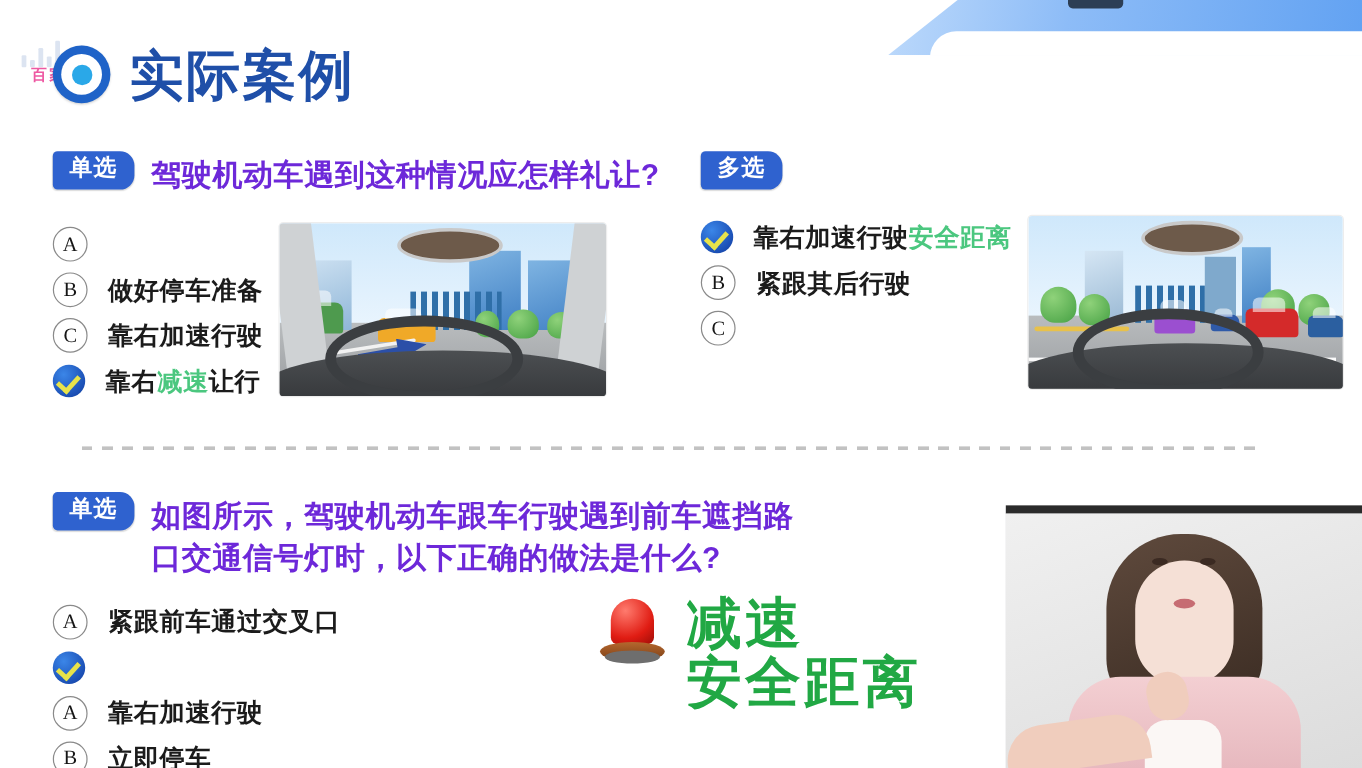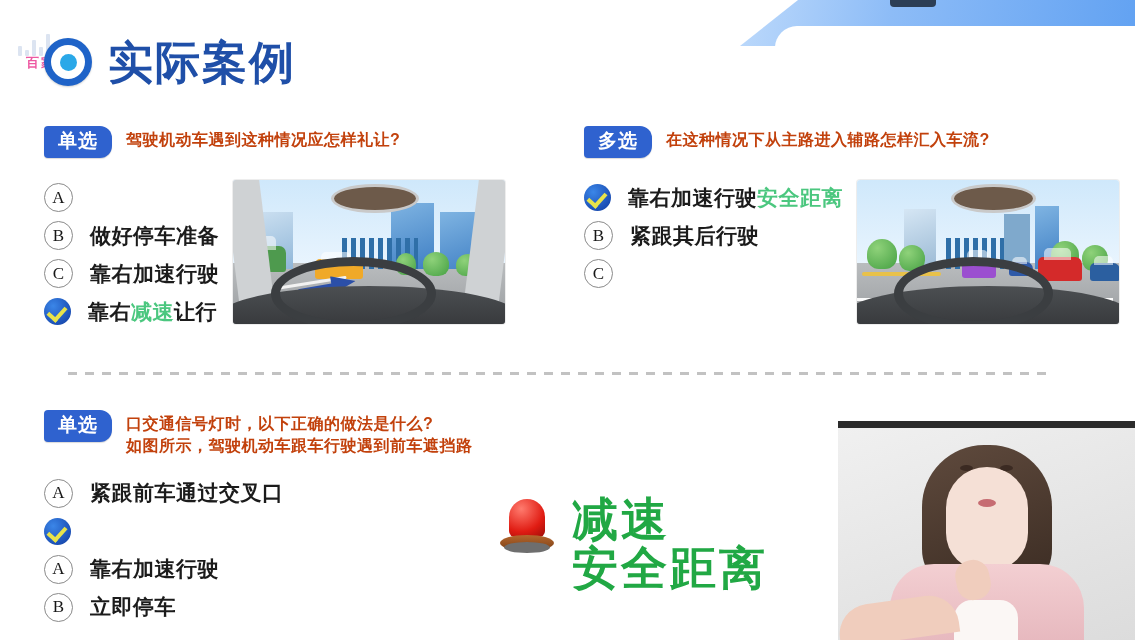--- a/index.html
+++ b/index.html
@@ -60,21 +60,21 @@
 
   .qhead{display:flex;align-items:flex-start;gap:14px;}
   .badge{
     flex:0 0 auto;color:#ffffff;font-size:19px;font-weight:bold;
     background:#2f62cf;padding:5px 14px 6px 14px;
     border-radius:4px 12px 12px 4px;
     letter-spacing:1px;line-height:1.1;
     box-shadow:0 1px 1px rgba(0,0,0,.15);
   }
   .qtext{
-    font-size:16px;font-weight:bold;color:#c2410c;line-height:1.38;
+    font-size:25px;font-weight:bold;color:#6d28d9;line-height:1.38;
     padding-top:3px;letter-spacing:.5px;
   }
 
   .qbody{display:flex;gap:14px;margin-top:22px;}
   .options{flex:0 0 auto;}
   .opt{display:flex;align-items:center;gap:17px;height:36px;}
   .opt + .opt{margin-top:2px;}
   .marker{
     flex:0 0 auto;width:27px;height:27px;border-radius:50%;
     border:1.6px solid #8a8a8a;color:#161616;
@@ -255,21 +255,20 @@
         <div class="mirror"></div>
         <div class="hood"></div>
         <div class="wheel"></div>
       </div>
     </div>
   </div>
 
   <div class="qcol right">
     <div class="qhead">
       <div class="badge">多选</div>
-      <div class="qtext">在这种情况下从主路进入辅路怎样汇入车流?</div>
     </div>
     <div class="qbody">
       <div class="options">
 
         <div class="opt">
           <div class="marker checked"></div>
           <div class="opt-label">
             <span>靠右加速行驶</span><span class="hl">安全距离</span>
           </div>
         </div>
@@ -310,22 +309,22 @@
     </div>
   </div>
 </div>
 
 <div class="divider"></div>
 
 <div class="qrow-bottom">
   <div class="qhead">
     <div class="badge">单选</div>
     <div class="qtext">
+      <div>如图所示，驾驶机动车跟车行驶遇到前车遮挡路</div>
       <div>口交通信号灯时，以下正确的做法是什么?</div>
-      <div>如图所示，驾驶机动车跟车行驶遇到前车遮挡路</div>
     </div>
   </div>
   <div class="qbody">
     <div class="options">
 
       <div class="opt">
         <div class="marker">A</div>
         <div class="opt-label">紧跟前车通过交叉口</div>
       </div>
 

